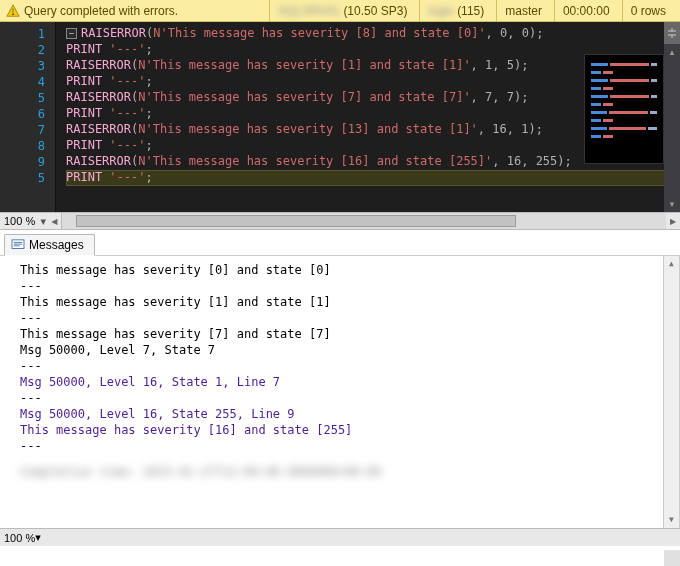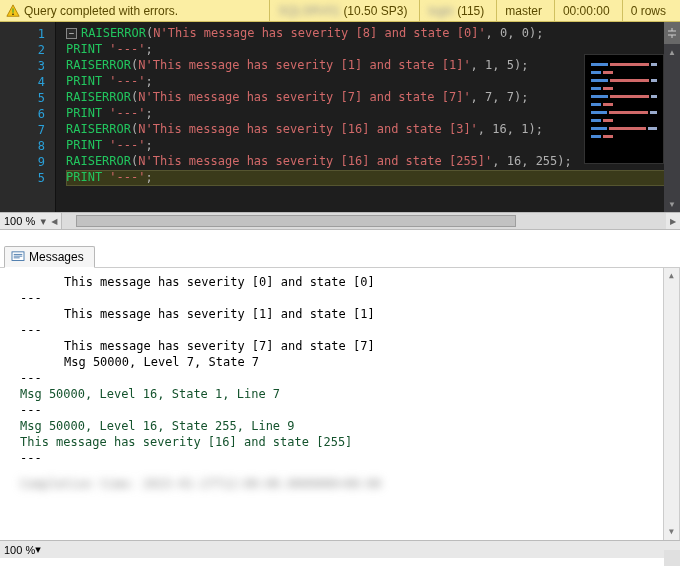--- a/index.html
+++ b/index.html
@@ -11,48 +11,48 @@
   .statusbar .spacer { flex: 1; }
   .statusbar .cell { padding: 0 8px; border-left: 1px solid #d0c060; height: 100%; display: flex; align-items: center; color: #5a4a00; }
   .statusbar .blur { filter: blur(3px); color:#999;}
   
   .editor-wrap { position: relative; background: #252526; height: 190px; display: flex; }
   .gutter { width: 56px; background: #2b2b2b; border-right: 1px solid #111; text-align: right; padding-top: 4px; }
   .gutter .ln { color: #2aa0d9; font: 12px Consolas, monospace; padding-right: 10px; height: 16px; line-height:16px;}
   .code { flex: 1; background: #1e1e1e; font: 12px Consolas, monospace; color: #d4d4d4; padding: 4px 0 4px 10px; overflow: hidden; position: relative; }
   .code .line { height: 16px; white-space: pre; }
   .code .line.current { background: #3a3a1a; outline:1px solid #555530; outline-offset:-1px;}
-  .kw { color: #22c55e; }
+  .kw { color: #f9a8d4; }
   .str { color: #d16969; }
   .punc { color: #b0b0b0; }
   .collapse { display:inline-block; width:11px; height:11px; border:1px solid #888; background:#2b2b2b; color:#ccc; font:9px/9px monospace; text-align:center; margin-right:4px; vertical-align:1px;}
   
   .minimap { width: 80px; background: #000; position:absolute; right:16px; top:32px; height:110px; border:1px solid #333; overflow:hidden; padding:8px 6px;}
   .minimap .ml { height:4px; margin-bottom:4px; display:flex; gap:2px;}
   .minimap .mseg { height:3px; }
   .mkw{background:#4a8ad8;} .mstr{background:#d16969;} .mnum{background:#9ac;}
   
   .vscroll { width:16px; background:#3e3e42; position:absolute; right:0; top:0; bottom:0;}
   .vscroll .arrow{height:16px;display:flex;align-items:center;justify-content:center;color:#999;font-size:8px;}
   .split-handle{position:absolute;right:0;top:0;height:22px;width:16px;background:#686868;display:flex;align-items:center;justify-content:center;color:#ccc;}
   
   .zoom-row { height: 18px; background: #e8e8e8; display:flex; align-items:center; font-size:11px; padding-left:4px; border-top:1px solid #bbb; border-bottom:1px solid #bbb;}
   .zoom-row .zval{padding-right:4px;}
   .zoom-row .dd{width:8px;text-align:center;color:#555;}
   .zoom-row .hscroll{flex:1; background:#dcdcdc; height:16px; position:relative; border-left:1px solid #bbb;}
   .zoom-row .thumb{position:absolute;left:14px;top:2px;height:12px;width:440px;background:#c2c2c2;border:1px solid #9e9e9e;}
   .zoom-row .ar{width:14px;text-align:center;color:#666;font-size:8px;}
   
-  .tabs { background:#fff; border-bottom:1px solid #ccc; height:38px; display:flex; align-items:flex-end; padding-left:4px;}
+  .tabs { background:#fff; border-bottom:1px solid #ccc; height:26px; display:flex; align-items:flex-end; padding-left:4px;}
   .tab { background:#f5f5f5; border:1px solid #b8b8b8; border-bottom:1px solid #fff; padding:3px 10px 3px 6px; margin-bottom:-1px; border-radius:2px 2px 0 0; display:flex; align-items:center; gap:4px; font-size:12px;}
   .tab svg{width:14px;height:12px;}
   
   .messages { background:#fff; font:12px/16px Consolas,monospace; padding:6px 0 6px 20px; height:272px; overflow:hidden; position:relative; border-right:1px solid #ccc;}
-  .messages .m{color:#000;margin-left:44px;}
-  .messages .err{color:#14532d;}
+  .messages .m{color:#000;}
+  .messages .err{color:#4c1d95;}
   .messages .sep{color:#000;}
   .messages .blurline{filter:blur(4px);color:#888; margin-top:10px;}
   .msg-vscroll{position:absolute;right:0;top:0;bottom:0;width:16px;background:#efefef;border-left:1px solid #ccc;}
   .msg-vscroll .arrow{height:16px;display:flex;align-items:center;justify-content:center;color:#777;font-size:8px;}
   
   .zoom-row2 { height: 18px; background: #e8e8e8; display:flex; align-items:center; font-size:11px; padding-left:4px; border-top:1px solid #bbb;}
   .grip{position:absolute;right:0;bottom:0;width:16px;height:16px;background:#e0e0e0;}
 </style>
 </head>
 <body>
@@ -88,21 +88,21 @@
       <div class="ln">5</div>
     </div>
   <div class="yellow-strip" style="position:absolute;left:56px;top:4px;width:4px;height:160px;background:#f5e04a;"></div>
   <div class="code" id="code">
       <div class="line"><span class="collapse">−</span><span class="kw">RAISERROR</span><span class="punc">(</span><span class="str">N</span><span class="str">'This message has severity [8] and state [0]'</span><span class="punc">, 0, 0);</span></div>
       <div class="line"><span class="kw">PRINT</span><span class="str"> '---'</span><span class="punc">;</span></div>
       <div class="line"><span class="kw">RAISERROR</span><span class="punc">(</span><span class="str">N</span><span class="str">'This message has severity [1] and state [1]'</span><span class="punc">, 1, 5);</span></div>
       <div class="line"><span class="kw">PRINT</span><span class="str"> '---'</span><span class="punc">;</span></div>
       <div class="line"><span class="kw">RAISERROR</span><span class="punc">(</span><span class="str">N</span><span class="str">'This message has severity [7] and state [7]'</span><span class="punc">, 7, 7);</span></div>
       <div class="line"><span class="kw">PRINT</span><span class="str"> '---'</span><span class="punc">;</span></div>
-      <div class="line"><span class="kw">RAISERROR</span><span class="punc">(</span><span class="str">N</span><span class="str">'This message has severity [16] and state [3]'</span><span class="punc">, 16, 1);</span></div>
+      <div class="line"><span class="kw">RAISERROR</span><span class="punc">(</span><span class="str">N</span><span class="str">'This message has severity [13] and state [1]'</span><span class="punc">, 16, 1);</span></div>
       <div class="line"><span class="kw">PRINT</span><span class="str"> '---'</span><span class="punc">;</span></div>
       <div class="line"><span class="kw">RAISERROR</span><span class="punc">(</span><span class="str">N</span><span class="str">'This message has severity [16] and state [255]'</span><span class="punc">, 16, 255);</span></div>
       <div class="line current"><span class="kw">PRINT</span><span class="str"> '---'</span><span class="punc">;</span></div>
     </div>
   <div class="minimap">
     <div class="ml">
         <span class="mseg mkw" style="width:18px"></span>
         <span class="mseg mstr" style="width:40px"></span>
         <span class="mseg mnum" style="width:6px"></span>
       </div>

